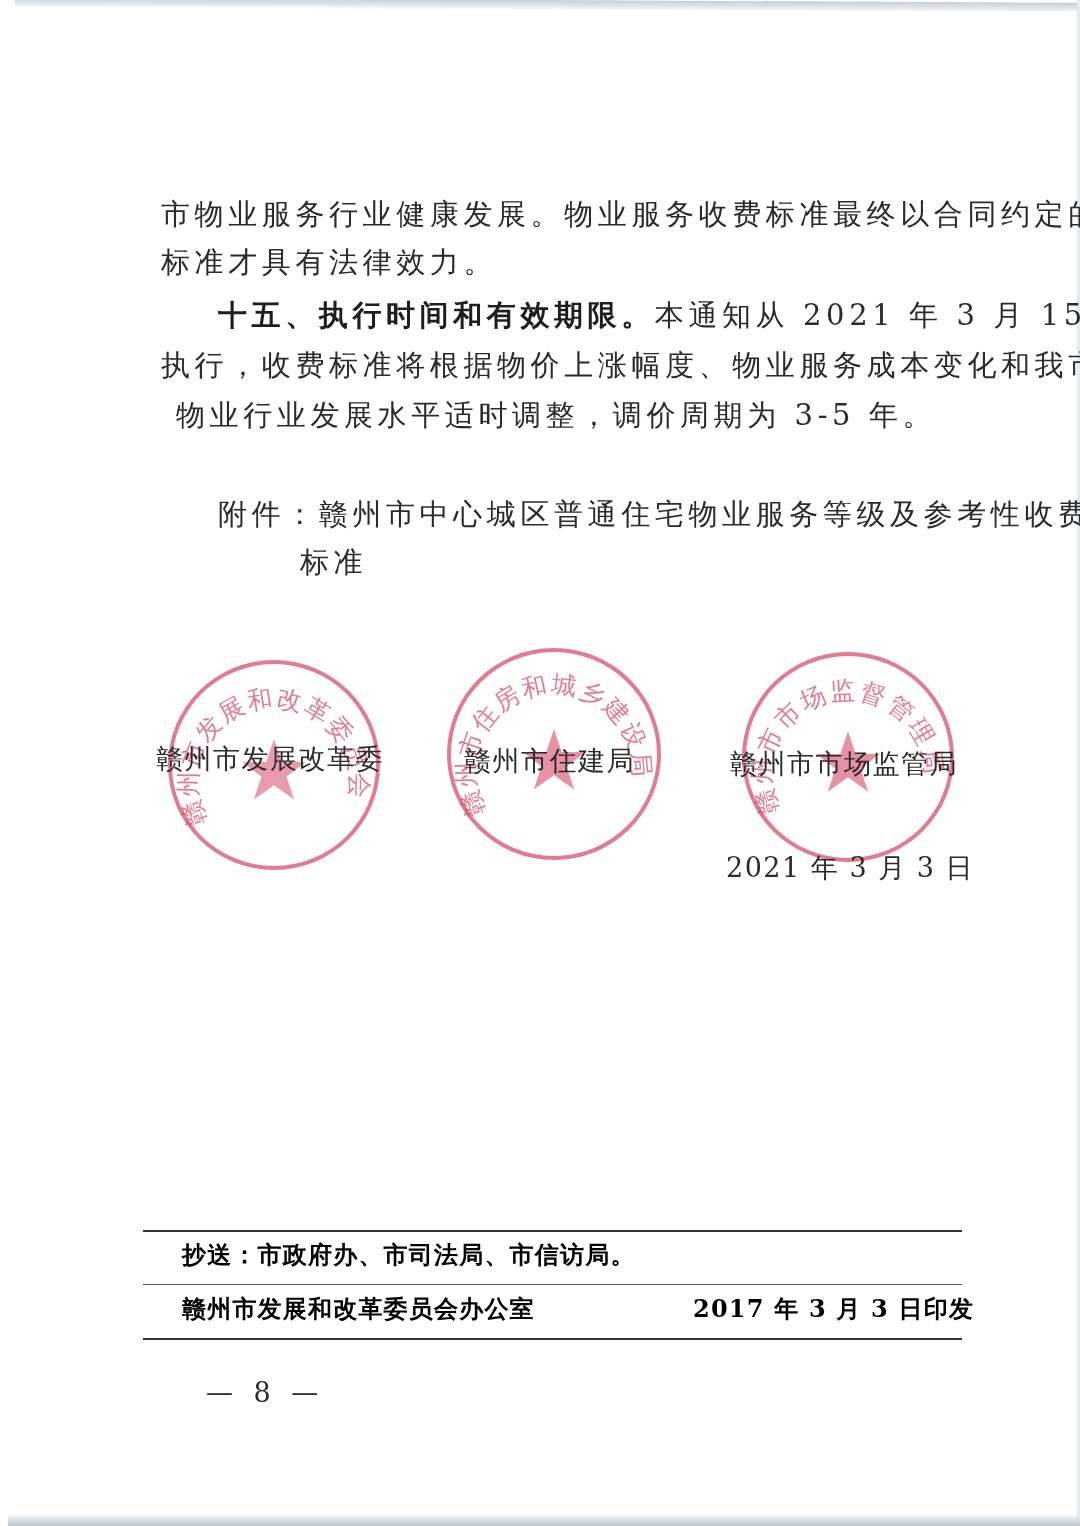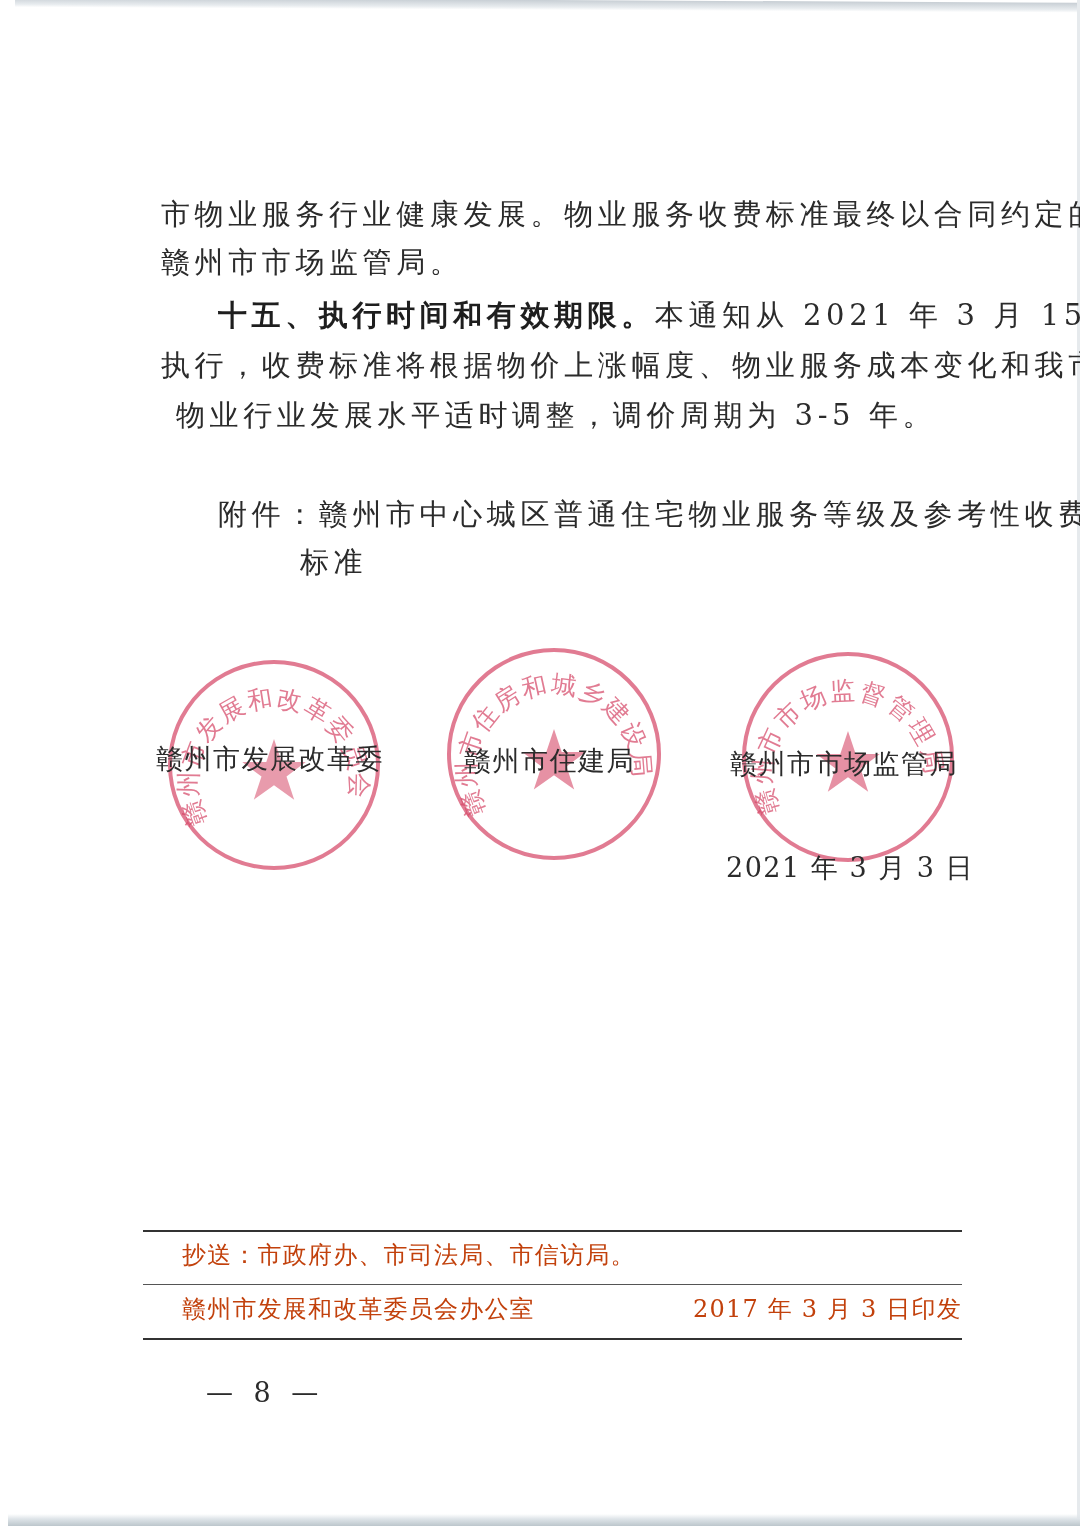--- a/index.html
+++ b/index.html
@@ -70,42 +70,43 @@
       position: absolute;
       left: 143px;
       width: 819px;
       background: #333;
     }
     .footer-text {
       position: absolute;
       font-size: 24px;
       letter-spacing: 1.2px;
       white-space: nowrap;
-      color: #c2410c;
+      color: #000000;
       line-height: 30px;
+      font-weight: bold;
     }
     .page-num {
       position: absolute;
       left: 206px;
       top: 1377px;
       font-size: 27px;
       white-space: nowrap;
       color: #2b2b2b;
       letter-spacing: 6px;
     }
   </style>
 </head>
 <body>
 
 <div class="scan-edge-top"></div>
 <div class="scan-edge-right"></div>
 <div class="scan-edge-bottom"></div>
 
 <div class="line" style="left:161px; top:194px;">市物业服务行业健康发展。物业服务收费标准最终以合同约定的</div>
-<div class="line" style="left:161px; top:242px;">赣州市市场监管局。</div>
+<div class="line" style="left:161px; top:242px;">标准才具有法律效力。</div>
 
 <div class="line" style="left:218px; top:295px;">
   <span class="bold">十五、执行时间和有效期限。</span><span>本通知从 2021 年 3 月 15 日起</span>
 </div>
 <div class="line" style="left:161px; top:345px;">执行，收费标准将根据物价上涨幅度、物业服务成本变化和我市</div>
 <div class="line" style="left:176px; top:395px;">物业行业发展水平适时调整，调价周期为 3-5 年。</div>
 
 <div class="line" style="left:218px; top:494px;">
   <span>附件：</span><span>赣州市中心城区普通住宅物业服务等级及参考性收费</span>
 </div>

